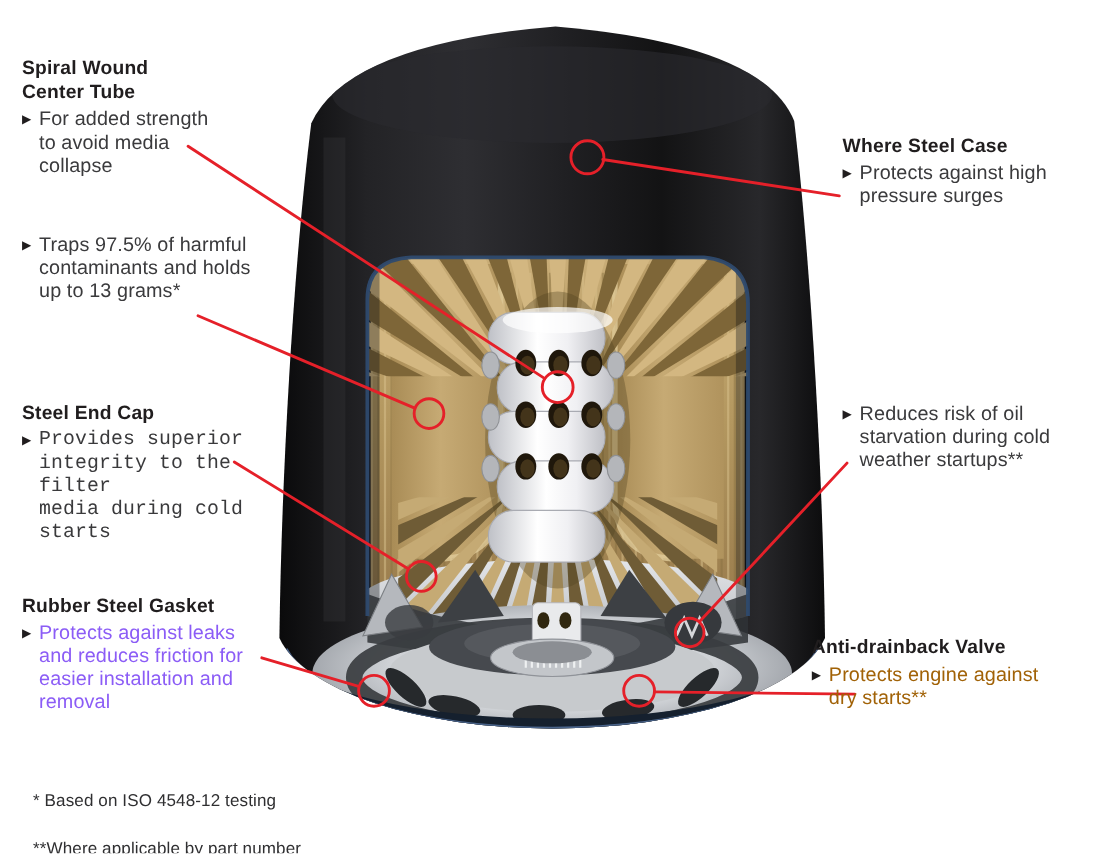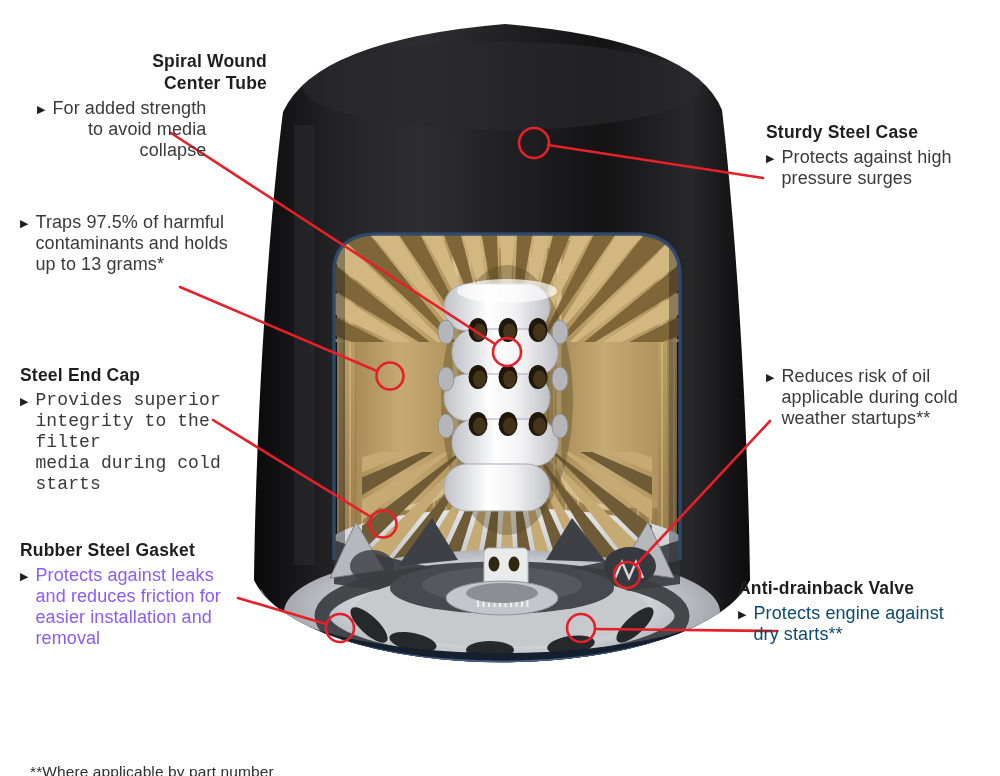--- a/index.html
+++ b/index.html
@@ -16,21 +16,21 @@
   .callout .co-desc-text{
     font-size:18px;color:#3a3a3c;line-height:21px;white-space:pre-line;
     letter-spacing:0.1px;
   }
   #footnotes{
     position:absolute;left:30px;top:696px;z-index:5;
     font-size:15.5px;color:#2f2f31;line-height:21.5px;white-space:pre-line;
     letter-spacing:0.1px;
   }
   
-  #co-spiral   {left:37px;  top:50px;  width:230px;text-align:right;}
+  #co-spiral   {left:20px;  top:50px;  width:230px;}
   #co-media    {left:20px;  top:208px; width:240px;}
   #co-endcap   {left:20px;  top:364px; width:230px;}
   #co-gasket   {left:20px;  top:539px; width:240px;}
   #co-case     {left:766px; top:121px; width:220px;}
   #co-bypass   {left:766px; top:362px; width:220px;}
   #co-drainback{left:738px; top:577px; width:225px;}
 </style>
 </head>
 <body>
 
@@ -355,44 +355,44 @@
     <div class="co-desc">
       <span class="tri" style="color: rgb(32, 29, 30);">▶</span>
       <span class="co-desc-text" style="color: #8b5cf6;">Protects against leaks
 and reduces friction for
 easier installation and
 removal</span>
     </div>
   </div>
 
   <div class="callout" id="co-case">
-    <h3 class="co-title" style="color: rgb(32, 29, 30);">Sturdy Steel Case</h3>
+    <h3 class="co-title" style="color: rgb(32, 29, 30);">Where Steel Case</h3>
     <div class="co-desc">
       <span class="tri" style="color: rgb(32, 29, 30);">▶</span>
       <span class="co-desc-text" style="color: rgb(58, 58, 60);">Protects against high
 pressure surges</span>
     </div>
   </div>
 
   <div class="callout" id="co-bypass">
     <div class="co-desc">
       <span class="tri" style="color: rgb(32, 29, 30);">▶</span>
       <span class="co-desc-text" style="color: rgb(58, 58, 60);">Reduces risk of oil
-applicable during cold
+starvation during cold
 weather startups**</span>
     </div>
   </div>
 
   <div class="callout" id="co-drainback">
     <h3 class="co-title" style="color: rgb(32, 29, 30);">Anti-drainback Valve</h3>
     <div class="co-desc">
       <span class="tri" style="color: rgb(32, 29, 30);">▶</span>
-      <span class="co-desc-text" style="color: #0c4a6e;">Protects engine against
+      <span class="co-desc-text" style="color: #a16207;">Protects engine against
 dry starts**</span>
     </div>
   </div>
 
   <div id="footnotes">
-    <br>
+    <span>* Based on ISO 4548-12 testing</span><br>
     <span>**Where applicable by part number</span>
   </div>
 
 </div>
 
 </body></html>

